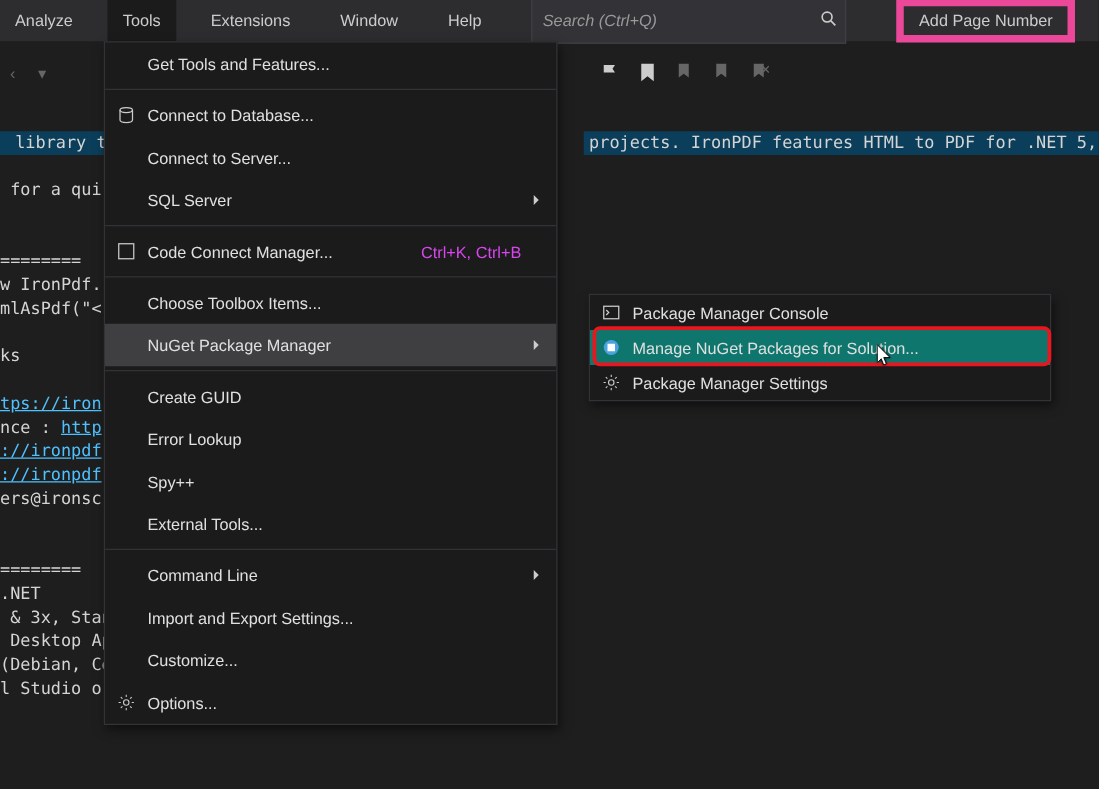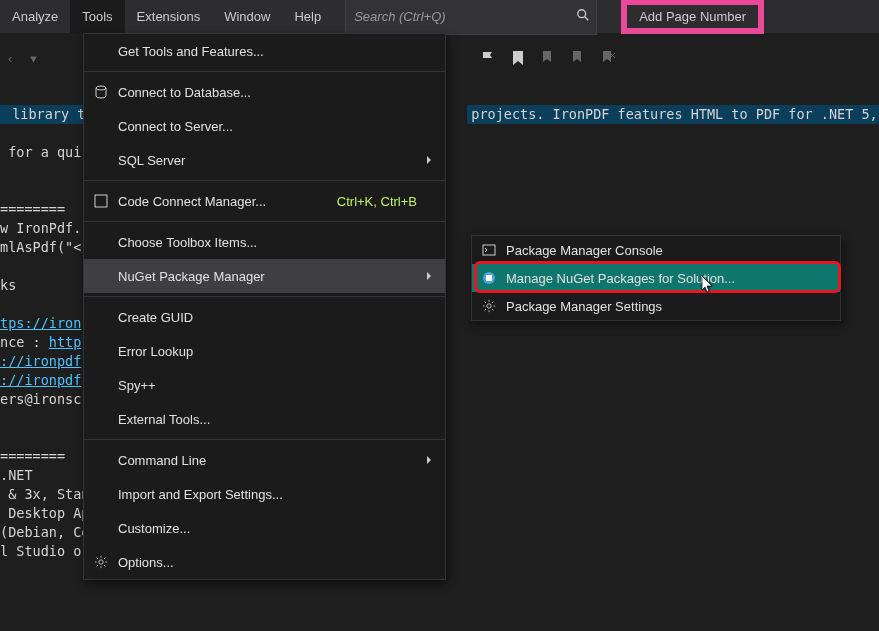--- a/index.html
+++ b/index.html
@@ -1,33 +1,33 @@
 <!DOCTYPE html>
 <html><head>
 <meta charset="utf-8">
 <style>
 * { margin:0; padding:0; box-sizing:border-box; }
 body { background:#1e1e1e; color:#d4d4d4; font-family:"Segoe UI",Arial,sans-serif; font-size:13px; width:879px; height:631px; overflow:hidden; position:relative; }
-.top-bar { background:#2d2d30; height:33px; display:flex; align-items:center; gap:0; }
+.top-bar { background:#2d2d30; height:33px; display:flex; align-items:center; gap:16px; }
 .menu-item { padding:0 12px; height:33px; line-height:33px; color:#ccc; cursor:pointer; }
 .menu-item.active { background:#1b1b1c; }
 .search-box { margin-left:12px; background:#333337; width:252px; height:36px; display:flex; align-items:center; padding:0 8px; color:#999; border:1px solid #3f3f46; font-style:italic; position:relative; }
 .search-box .mag { position:absolute; right:6px; color:#ccc; font-style:normal; }
 .page-btn { margin-left:24px; padding:4px 12px; background:#2d2d30; border:6px solid #ec4899; color:#ccc; }
 .toolbar-stub { position:absolute; top:40px; left:0; height:36px; width:100%; display:flex; align-items:center; gap:12px; padding-left:8px; color:#666; }
 .toolbar-stub svg { fill:#888; }
 .tb-icon { width:16px; height:16px; }
 .code-area { position:absolute; top:86px; left:0; width:100%; padding:0; font-family:Consolas,monospace; font-size:13.5px; line-height:19px; color:#d4d4d4; white-space:pre; }
 .code-area .bar1 { background:#0b3e5a; display:inline-block; padding:0 4px; }
 .code-area a { color:#4fc1ff; text-decoration:underline; }
 .dropdown { position:absolute; top:33px; left:83px; width:363px; background:#1b1b1c; border:1px solid #333337; box-shadow:2px 4px 8px rgba(0,0,0,.5); }
 .drop-row { height:34px; display:flex; align-items:center; position:relative; color:#e0e0e0; }
 .drop-row .icon-slot { width:34px; display:flex; justify-content:center; align-items:center; color:#aaa; }
 .drop-row .label { flex:1; padding-right:8px; }
-.drop-row .shortcut { color:#bef264; padding-right:28px; }
+.drop-row .shortcut { color:#d946ef; padding-right:28px; }
 .drop-row.has-sub::after { content:""; position:absolute; right:10px; top:50%; transform:translateY(-50%); border:4px solid transparent; border-left-color:#ccc; }
 .drop-row.highlight { background:#3f3f41; }
 .sep { height:1px; background:#333337; margin:3px 0; }
 .submenu { position:absolute; top:235px; left:471px; width:370px; background:#1b1b1c; border:1px solid #333337; box-shadow:2px 4px 8px rgba(0,0,0,.5); }
 .sub-row { height:28px; display:flex; align-items:center; color:#e0e0e0;justify-content:space-between; }
 .sub-row .icon-slot { width:34px; display:flex; justify-content:center; align-items:center; }
 .sub-row .label { flex:1; }
 .sub-row.highlight { background:#0f766e; }
 .red-rect { position:absolute; border:3px solid #e8171f; border-radius:6px; pointer-events:none; }
 .cursor { position:absolute; width:12px; height:18px; }

